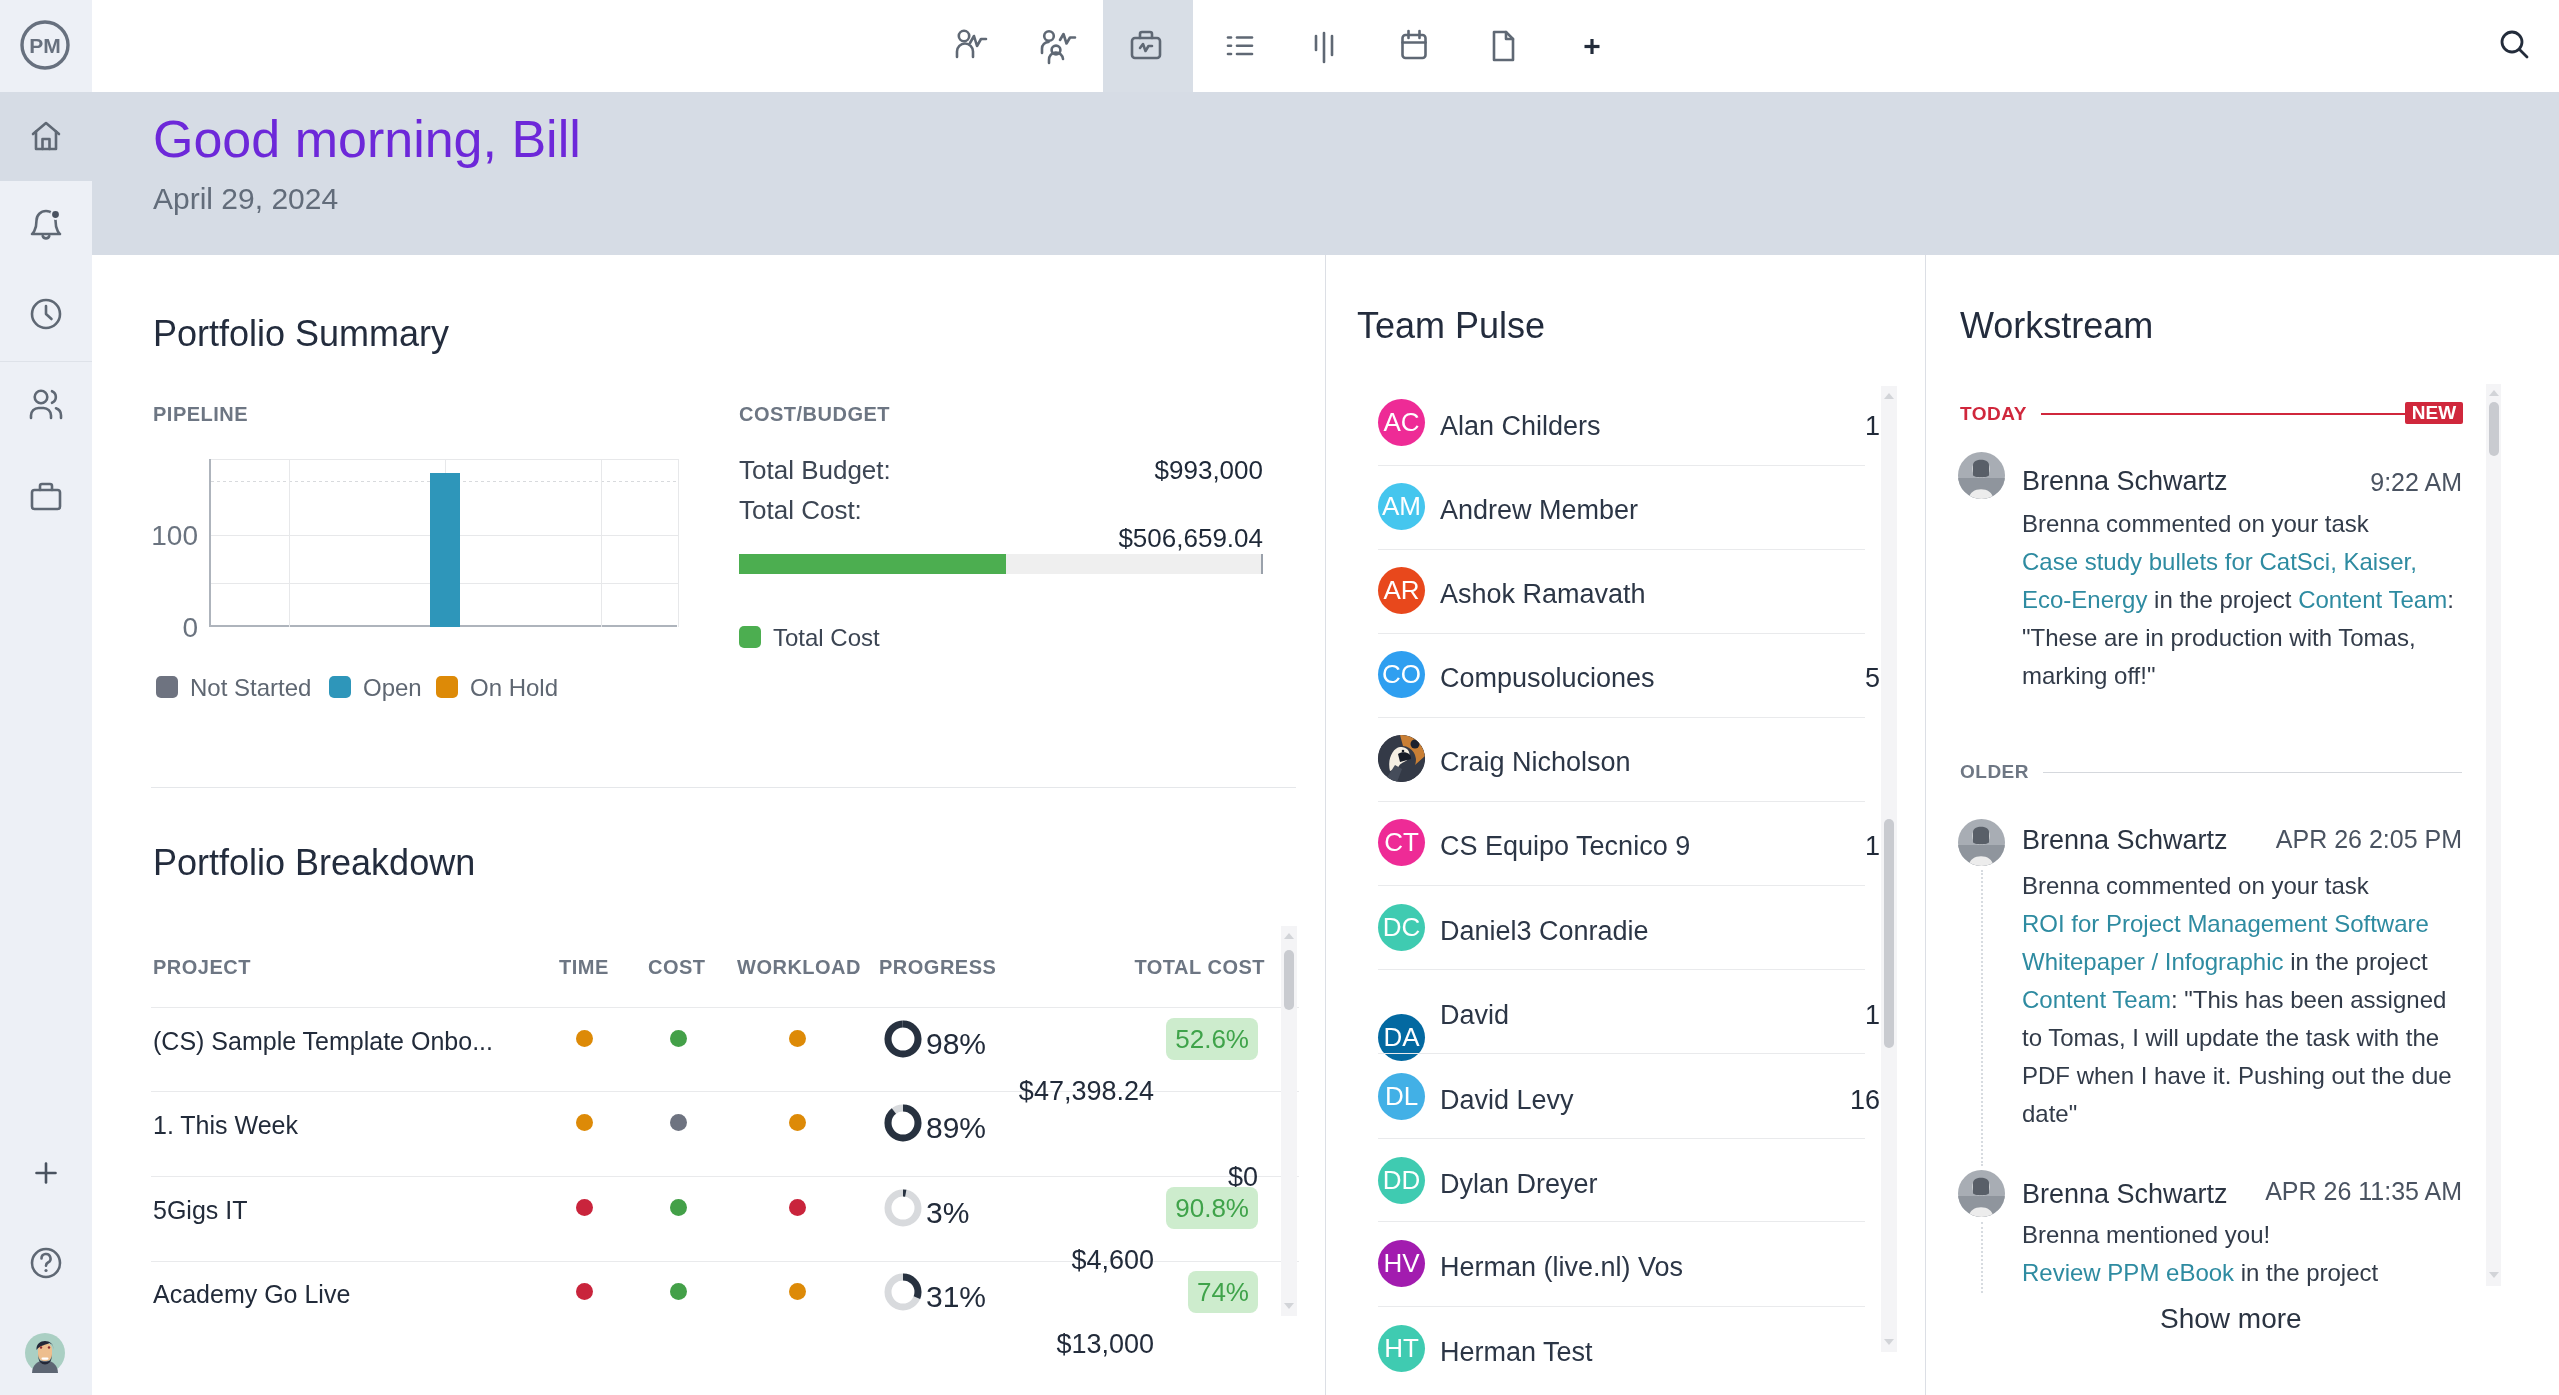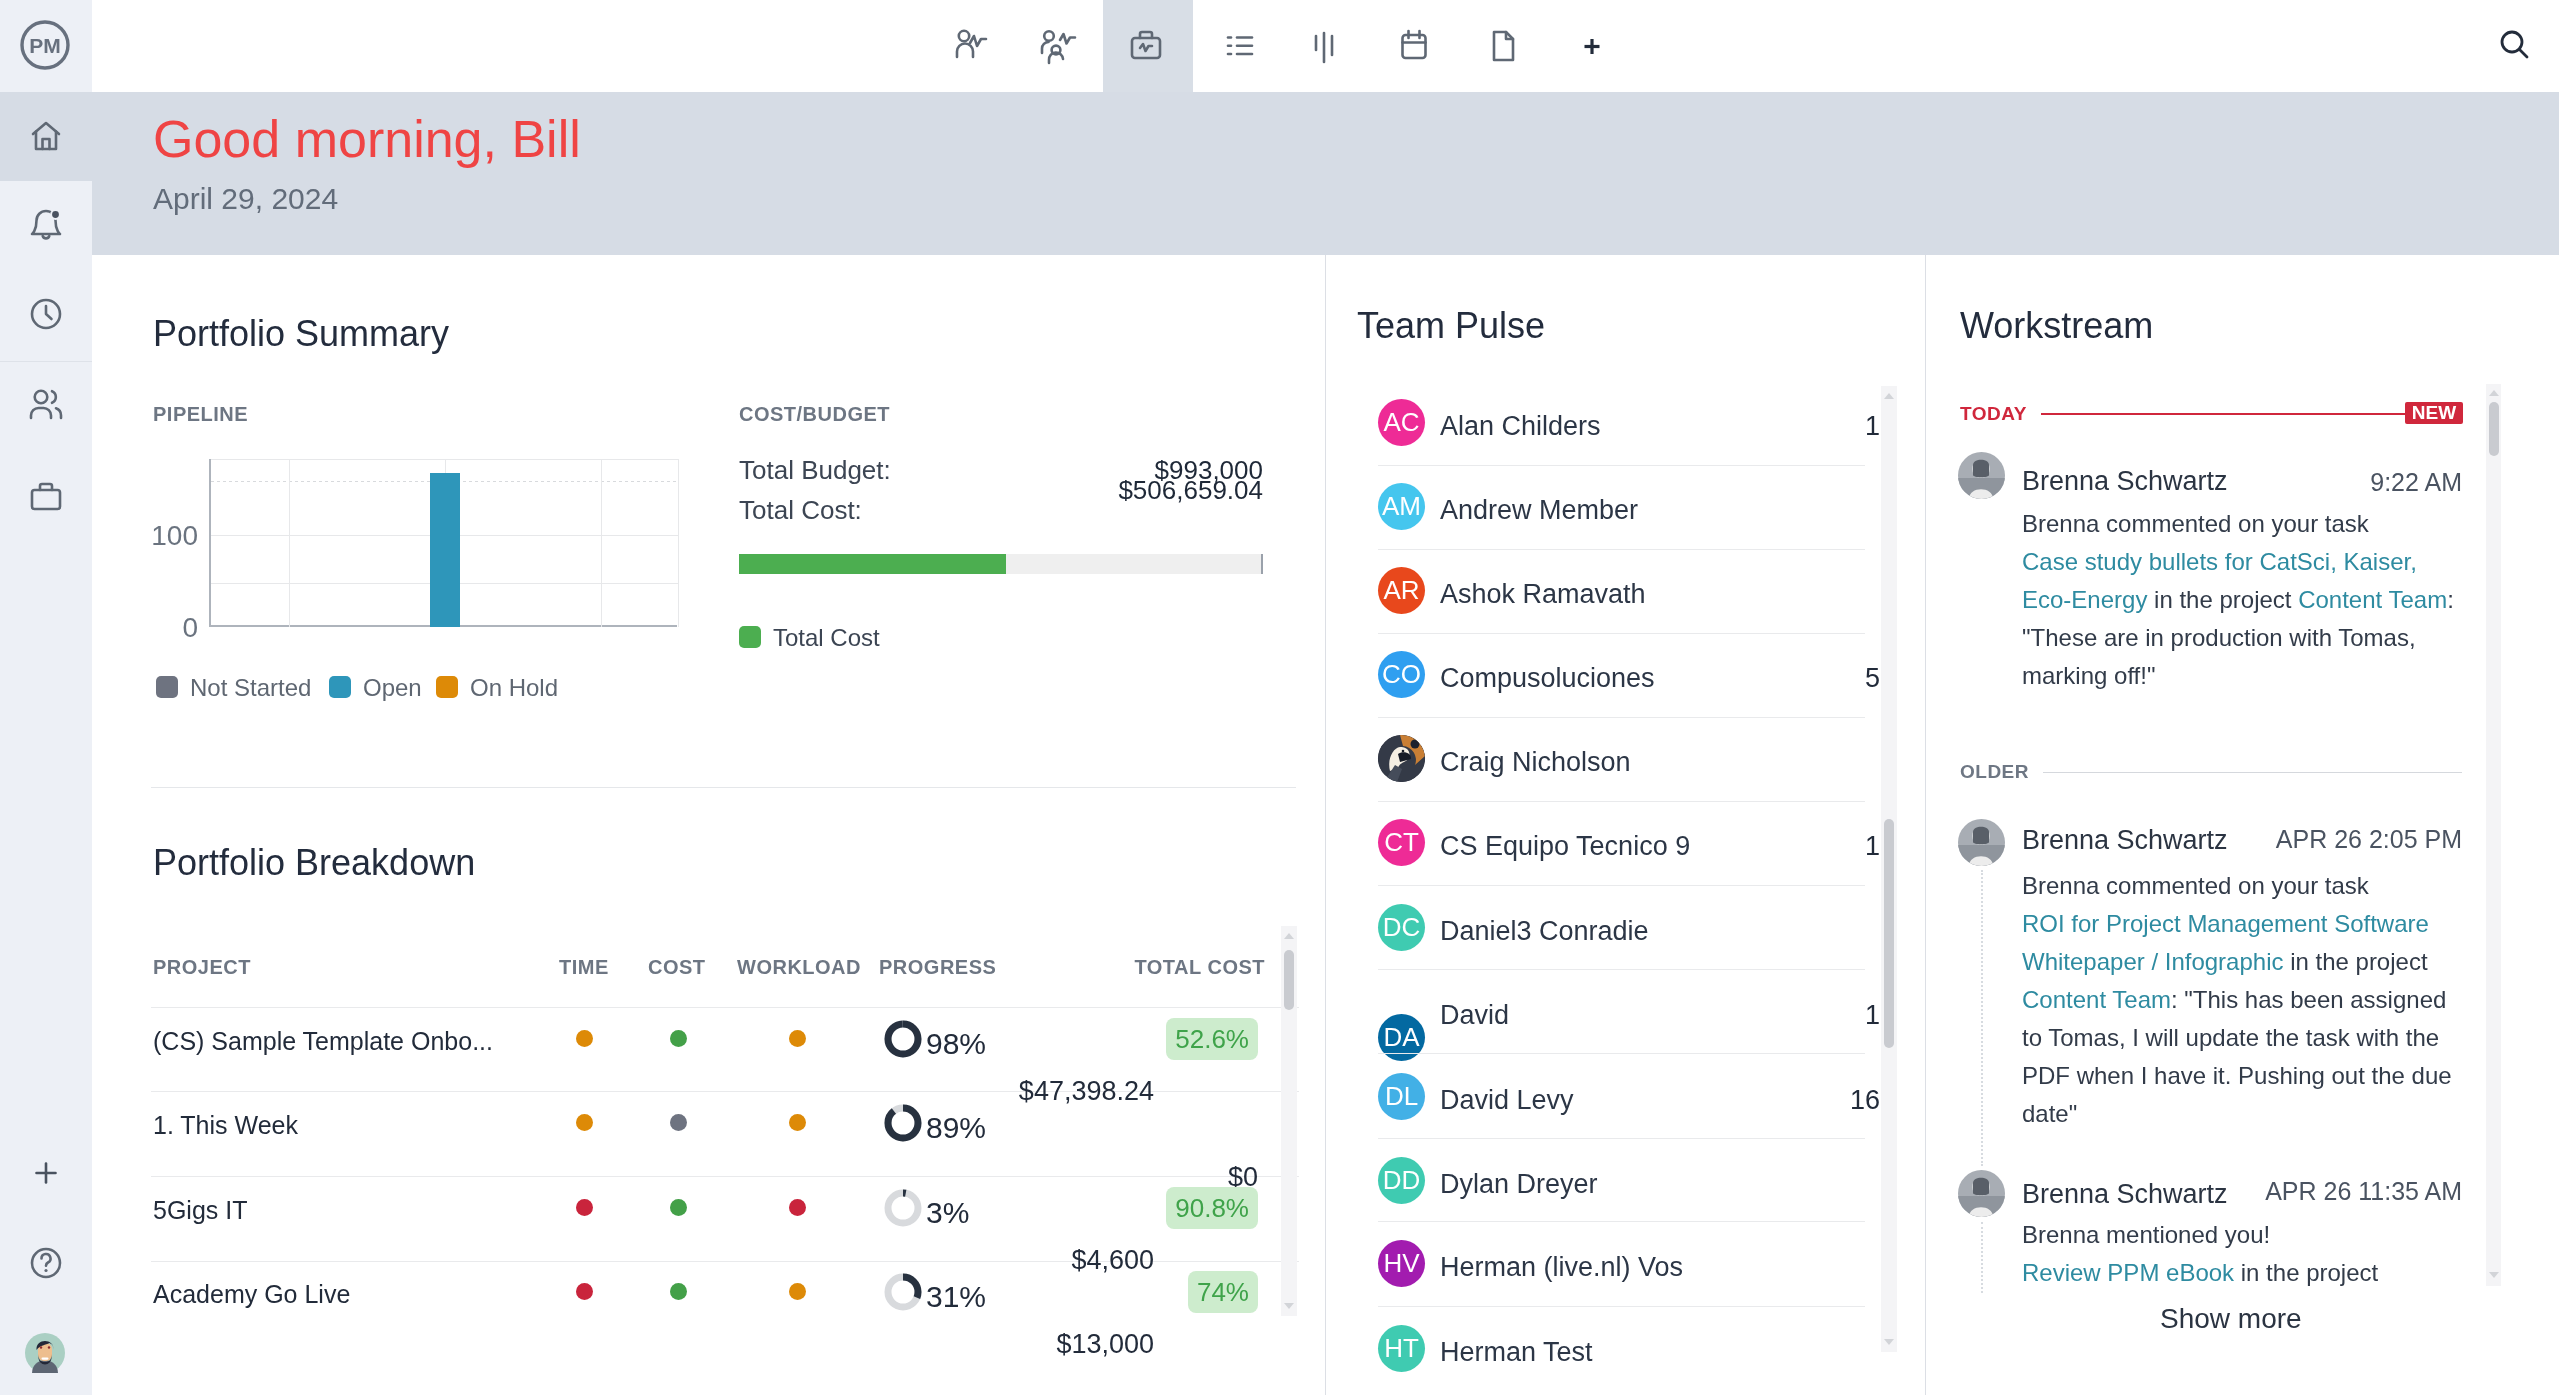--- a/index.html
+++ b/index.html
@@ -8,21 +8,21 @@
   .abs { position:absolute; }
   #topbar { left:0; top:0; width:2559px; height:92px; background:#fff; }
   #logo-sq { left:0; top:0; width:92px; height:92px; background:#edf0f6; }
   #seltab { left:1103px; top:0; width:90px; height:92px; background:#d8dee6; }
   .ticon { position:absolute; top:26px; width:40px; height:40px; }
   #sidebar { left:0; top:92px; width:92px; height:1303px; background:#edf0f6; }
   #homehl { left:0; top:92px; width:92px; height:89px; background:#d6dce5; }
   #sbdiv { left:0px; top:361px; width:92px; height:1px; background:#dee2e9; }
   .sicon { position:absolute; left:26px; width:40px; height:40px; }
   #band { left:92px; top:92px; width:2467px; height:163px; background:#d6dce5; }
-  #greet { left:153px; top:113px; font-size:52px; line-height:52px; color:#ef4444; }
+  #greet { left:153px; top:113px; font-size:52px; line-height:52px; color:#6d28d9; }
   #date { left:153px; top:184px; font-size:30px; line-height:30px; color:#626c7a; }
   #vdiv1 { left:1325px; top:255px; width:1px; height:1140px; background:#dcdfe5; }
   #vdiv2 { left:1925px; top:255px; width:1px; height:1140px; background:#dcdfe5; }
   .h2 { font-size:36px; line-height:36px; color:#232c3d; }
   .caplabel { font-size:20px; line-height:20px; color:#6d7683; letter-spacing:0.5px; font-weight:bold; }
   .gridh { position:absolute; height:1px; background:#e7e8ea; }
   .gridv { position:absolute; width:1px; background:#e7e8ea; }
   .ylab { position:absolute; font-size:28px; color:#6a737f; text-align:right; width:60px; }
   .legsq { position:absolute; width:22px; height:22px; border-radius:5px; }
   .legtx { position:absolute; font-size:24px; color:#5f6772; }
@@ -181,21 +181,21 @@
 <div class="legsq" style="left:156px;top:676px;background:#6e7380"></div>
 <div class="legtx" style="left:190px;top:674px">Not Started</div>
 <div class="legsq" style="left:329px;top:676px;background:#2e96ba"></div>
 <div class="legtx" style="left:363px;top:674px">Open</div>
 <div class="legsq" style="left:436px;top:676px;background:#dd8a07"></div>
 <div class="legtx" style="left:470px;top:674px">On Hold</div>
 
 <div class="cblab" style="left:739px;top:455px">Total Budget:</div>
 <div class="cbval" style="left:1063px;top:455px;width:200px">$993,000</div>
 <div class="cblab" style="left:739px;top:495px">Total Cost:</div>
-<div class="cbval" style="left:1063px;top:475px;width:200px">$506,659.04</div>
+<div class="cbval" style="left:1063px;top:523px;width:200px">$506,659.04</div>
 <div class="abs" style="left:739px;top:554px;width:524px;height:20px;background:#efefef">
   <div class="abs" style="left:0;top:0;width:267px;height:20px;background:#4cae50"></div>
   <div class="abs" style="right:0;top:0;width:2px;height:20px;background:#9aa1ab"></div>
 </div>
 <div class="legsq" style="left:739px;top:626px;background:#4cae50"></div>
 <div class="legtx" style="left:773px;top:624px;color:#3c4553">Total Cost</div>
 
 <div class="abs" style="left:151px;top:787px;width:1145px;height:1px;background:#e5e7ea"></div>
 
 <div class="abs h2" style="left:153px;top:845px">Portfolio Breakdown</div>

